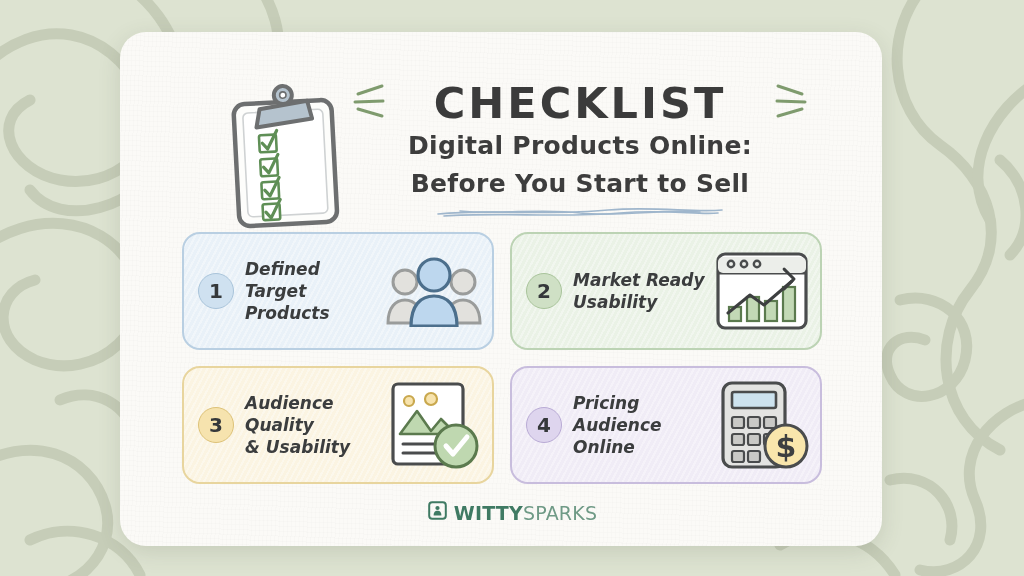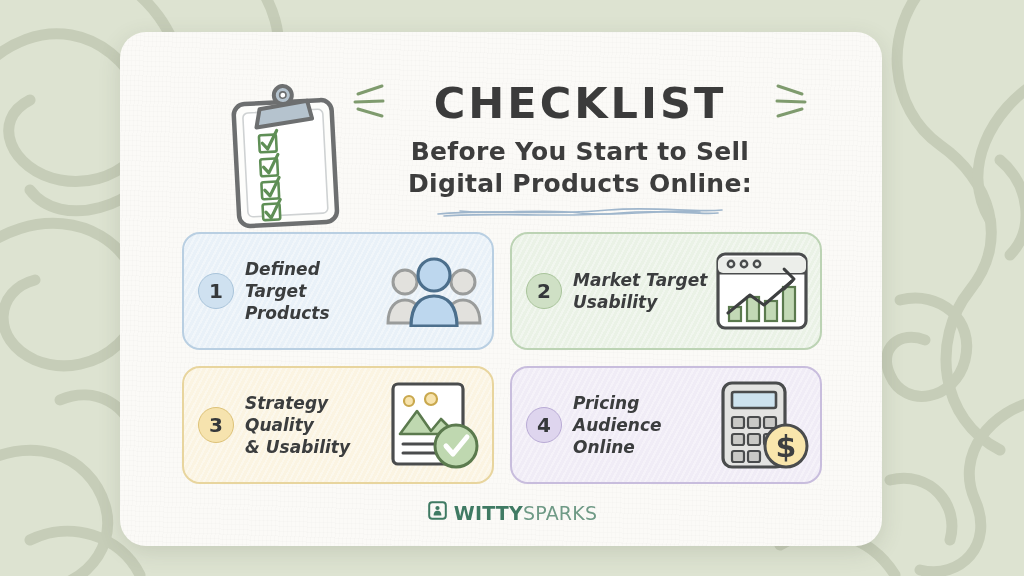--- a/index.html
+++ b/index.html
@@ -227,22 +227,22 @@
           <svg width="34" height="44" viewBox="0 0 34 44" xmlns="http://www.w3.org/2000/svg">
             <g stroke="#7f9b6e" stroke-width="3" stroke-linecap="round">
               <path d="M4,6 L28,14"></path>
                 <path d="M3,21 L31,22"></path>
                 <path d="M4,36 L28,29"></path>
             </g>
           </svg>
         </span>
       </div>
 
+      <div class="subtitle" style="margin-top:0">Digital Products Online:</div>
       <div class="subtitle">Before You Start to Sell</div>
-      <div class="subtitle" style="margin-top:0">Digital Products Online:</div>
 
       <div class="underline">
         <svg width="300" height="16" viewBox="0 0 300 16" xmlns="http://www.w3.org/2000/svg">
           <g fill="none" stroke="#9fb6cc" stroke-width="1.7" stroke-linecap="round">
             <path d="M8,10 C60,5 120,12 178,6 C225,2 265,9 292,6"></path>
             <path d="M14,12 C70,8 130,14 190,9 C235,5 268,11 288,9"></path>
             <path d="M30,7 C70,11 110,4 150,9 C190,13 230,5 270,8"></path>
           </g>
         </svg>
       </div>
@@ -271,21 +271,21 @@
             <path d="M25,71 C25,50 35,41 48,41 C61,41 71,50 71,71 Z"></path>
           </g>
         </svg>
       </div>
     </div>
 
     <div class="card c2">
       <div class="card-texture"></div>
       <div class="badge">2</div>
       <div class="card-label">
-        <div>Market Target</div>
+        <div>Market Ready</div>
         <div>Usability</div>
       </div>
       <div class="card-icon">
         <svg width="96" height="84" viewBox="0 0 96 84" xmlns="http://www.w3.org/2000/svg">
           <rect x="4" y="5" width="88" height="74" rx="7" fill="#ffffff" stroke="#4a4c4d" stroke-width="3.2"></rect>
           <path d="M4,24 L92,24" stroke="#4a4c4d" stroke-width="3.2"></path>
           <rect x="4" y="8" width="88" height="16" rx="5" fill="#eceeea" stroke="none"></rect>
           <g fill="none" stroke="#4a4c4d" stroke-width="2.4">
             <circle cx="17" cy="15" r="3.2"></circle>
               <circle cx="30" cy="15" r="3.2"></circle>
@@ -300,21 +300,21 @@
           <path d="M14,64 L36,46 L50,56 L78,32" fill="none" stroke="#3d3f40" stroke-width="3" stroke-linecap="round" stroke-linejoin="round"></path>
           <path d="M66,30 L80,30 L80,44" fill="none" stroke="#3d3f40" stroke-width="3" stroke-linecap="round" stroke-linejoin="round" transform="rotate(45 80 30)"></path>
         </svg>
       </div>
     </div>
 
     <div class="card c3">
       <div class="card-texture"></div>
       <div class="badge">3</div>
       <div class="card-label">
-        <div>Strategy Quality</div>
+        <div>Audience Quality</div>
         <div>&amp; Usability</div>
       </div>
       <div class="card-icon">
         <svg width="96" height="92" viewBox="0 0 96 92" xmlns="http://www.w3.org/2000/svg">
           <rect x="7" y="5" width="70" height="80" rx="5" fill="#ffffff" stroke="#4a4c4d" stroke-width="3.2"></rect>
           <circle cx="23" cy="22" r="5" fill="#f7e3ad" stroke="#c9a84e" stroke-width="2.2"></circle>
           <circle cx="45" cy="20" r="6" fill="#f7e3ad" stroke="#c9a84e" stroke-width="2.2"></circle>
           <path d="M14,55 L31,32 L45,52 L55,40 L70,55 Z" fill="#bfd8b0" stroke="#5b7a4e" stroke-width="2.6" stroke-linejoin="round"></path>
           <g stroke="#4a4c4d" stroke-width="3" stroke-linecap="round">
             <path d="M17,65 L62,65"></path>

